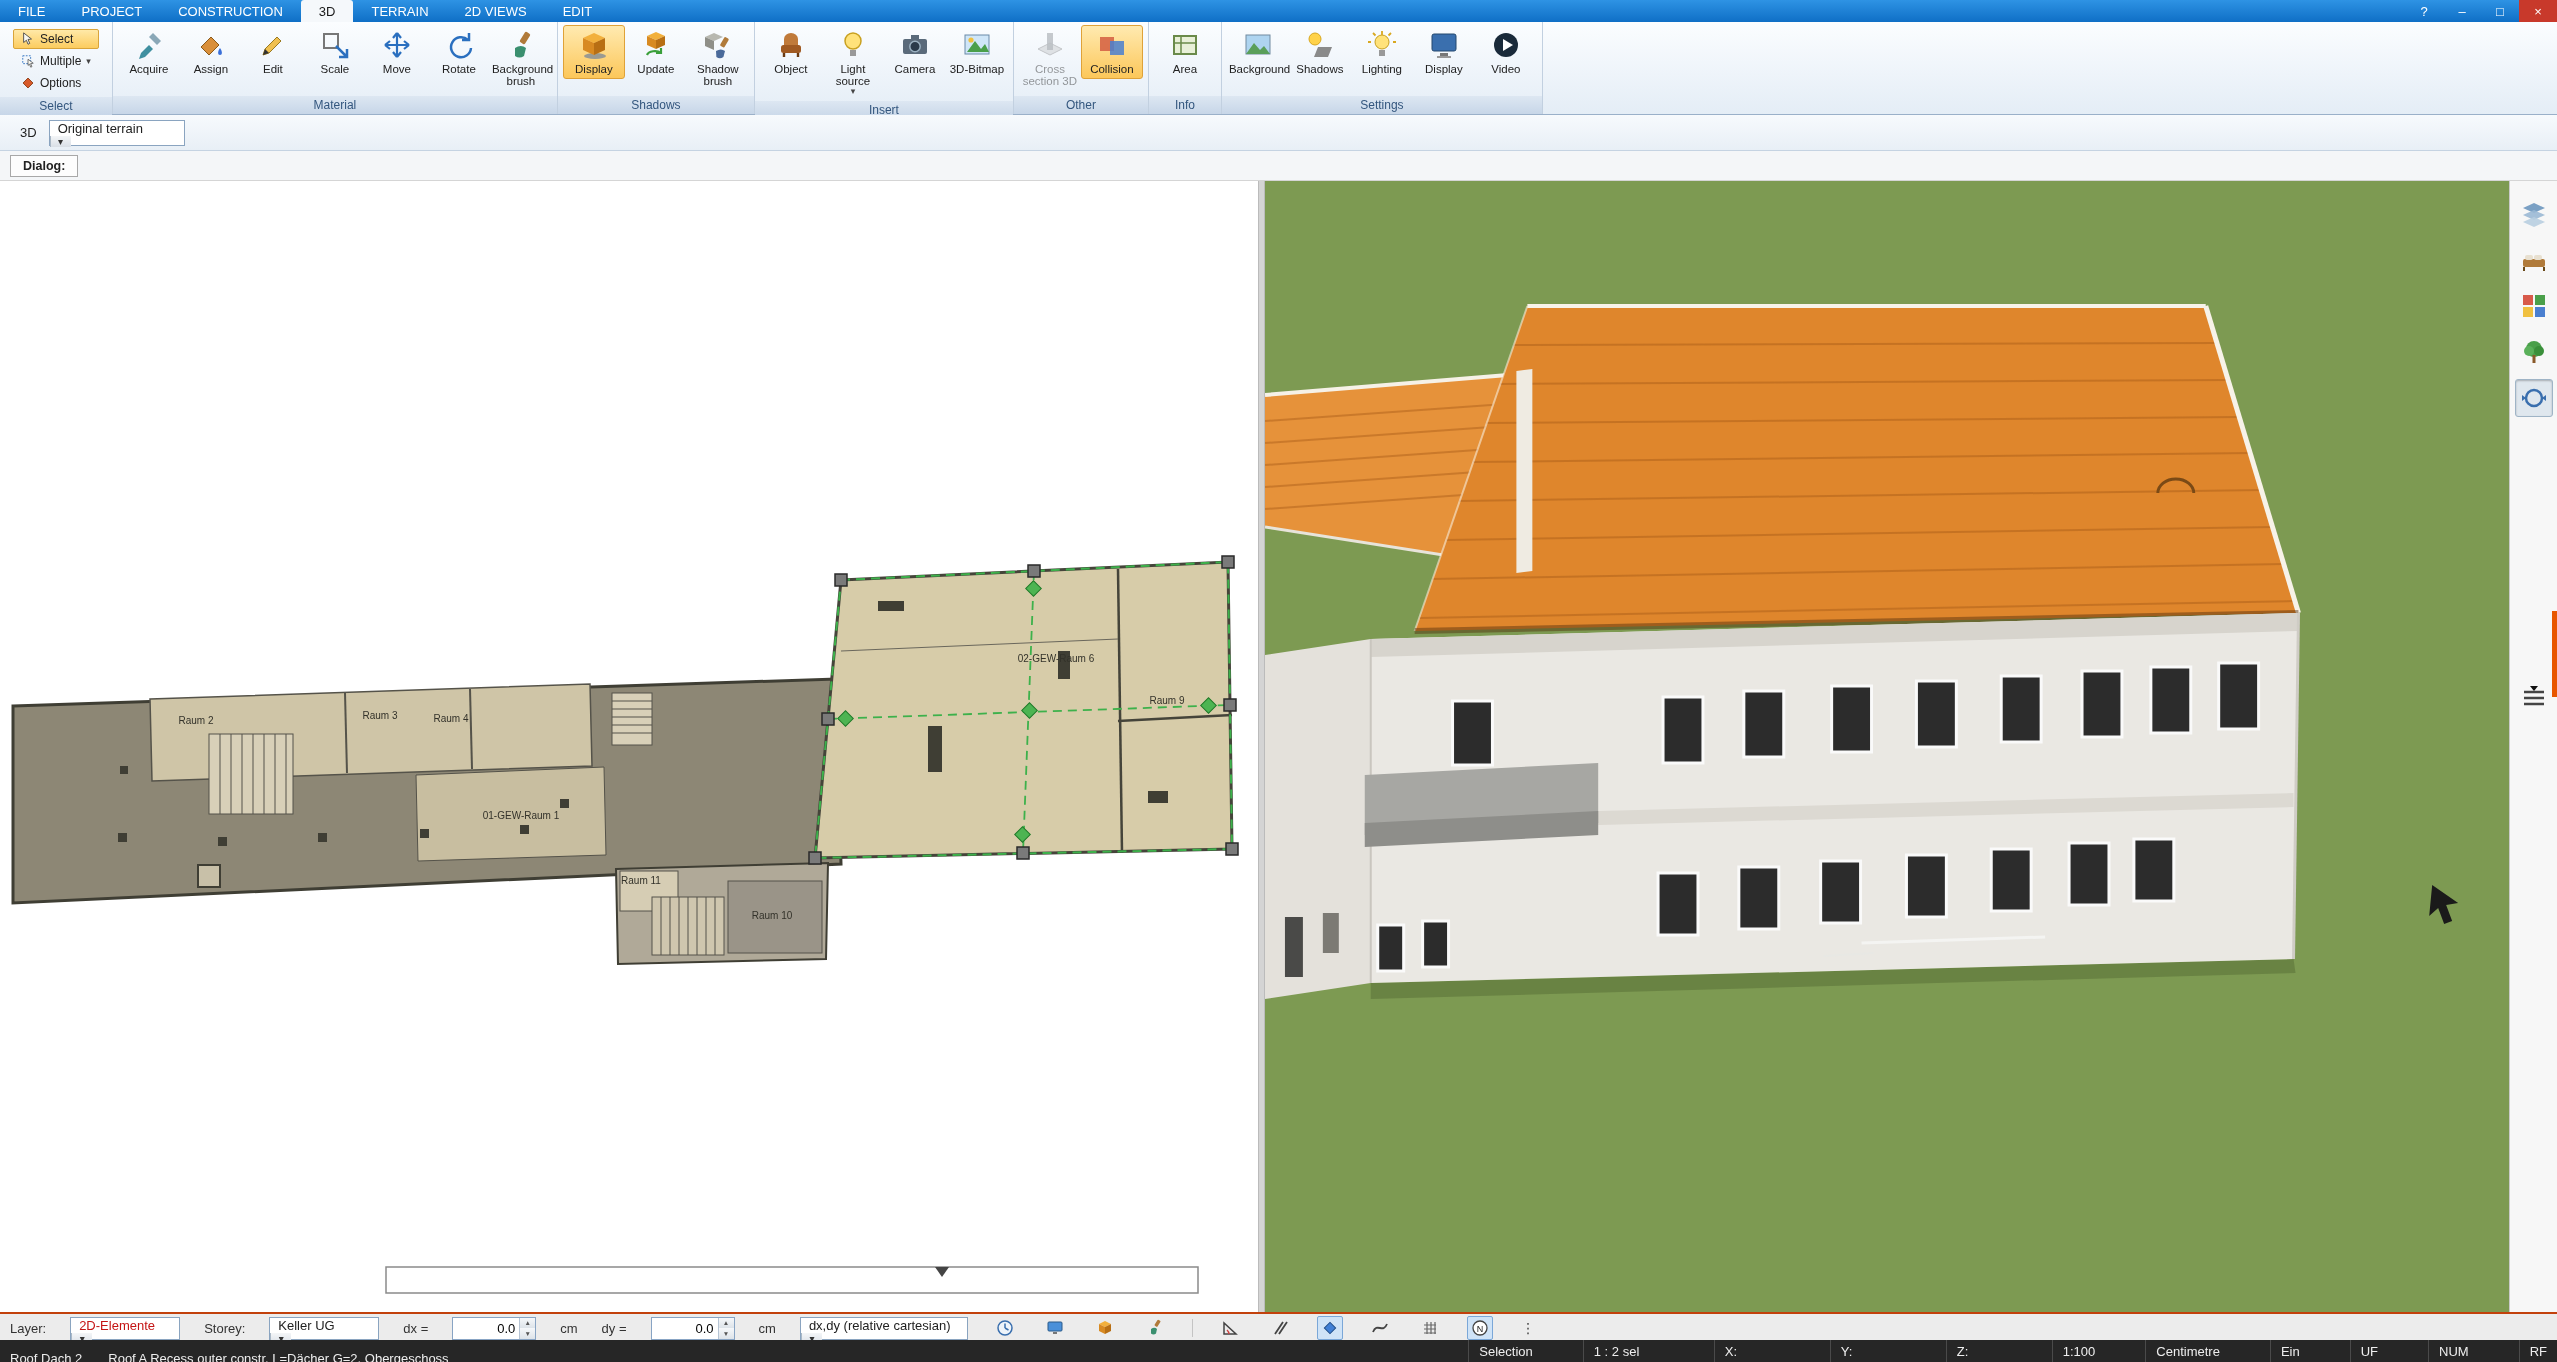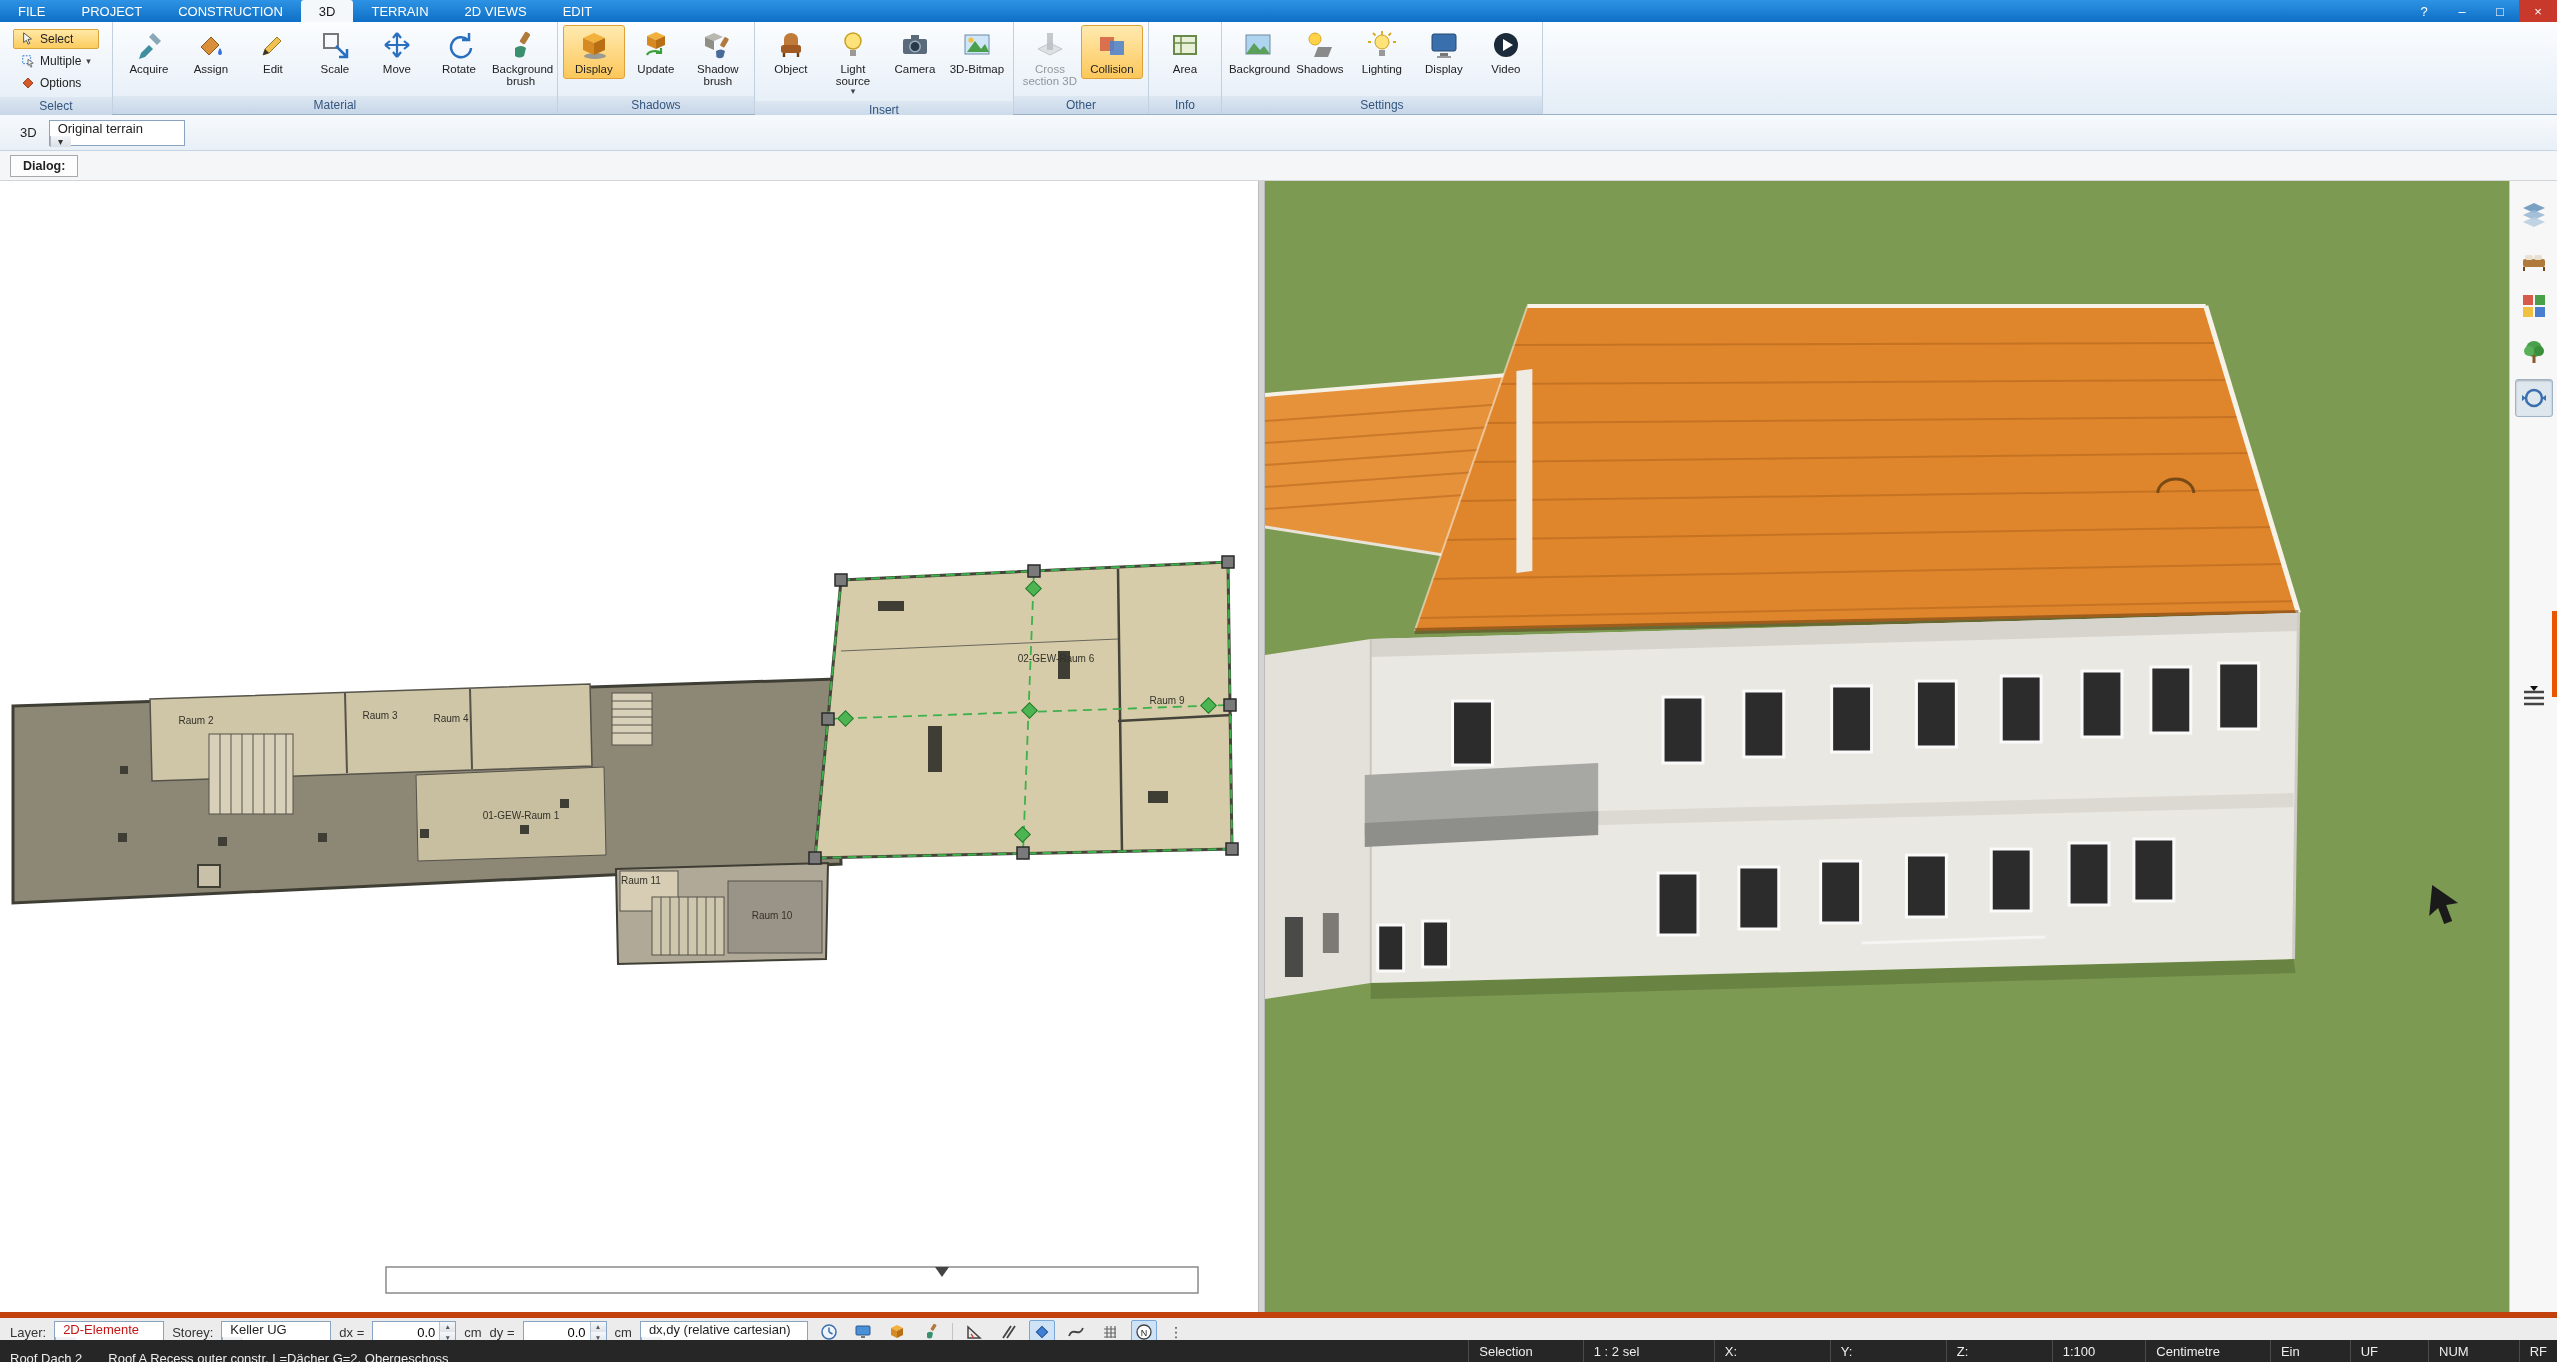--- a/index.html
+++ b/index.html
@@ -64,21 +64,21 @@
              position:relative;display:flex;flex-direction:column;align-items:center;padding-top:14px;}
   .side-btn{width:36px;height:36px;margin-bottom:8px;display:flex;align-items:center;justify-content:center;
             border:1px solid transparent;border-radius:3px;}
   .side-btn.pressed{background:#dfe7ee;border-color:#9fb4c6;box-shadow:inset 0 1px 2px rgba(0,0,0,.25);}
   .side-btn svg{width:28px;height:28px;}
   .side-btn.low{position:absolute;top:498px;left:5px;margin:0;}
   .scrollmark{position:absolute;right:0;top:430px;width:5px;height:86px;background:#e85600;}
 
   
   .bottombar{position:absolute;left:0;right:0;top:1312px;height:28px;background:#ececec;
-             border-top:6px solid #c2410c;display:flex;align-items:center;gap:8px;
+             border-top:2px solid #c2410c;display:flex;align-items:center;gap:24px;
              padding:0 10px;font-size:13px;}
   .bb-label{color:#333;white-space:nowrap;}
   .combo.small{height:21px;}
   .red-text{color:#c41414;}
   .spin{display:flex;align-items:stretch;height:21px;border:1px solid #88a4c4;background:#fff;}
   .spin input{width:58px;border:none;outline:none;font-size:13px;text-align:right;padding:0 4px;
               font-family:"Liberation Sans",sans-serif;background:transparent;}
   .spin-arrows{width:15px;display:flex;flex-direction:column;border-left:1px solid #b6c4d4;}
   .spin-arrows span{flex:1;display:flex;align-items:center;justify-content:center;font-size:6.5px;
                     color:#555;background:linear-gradient(#f6f8fa,#dde3e9);}

